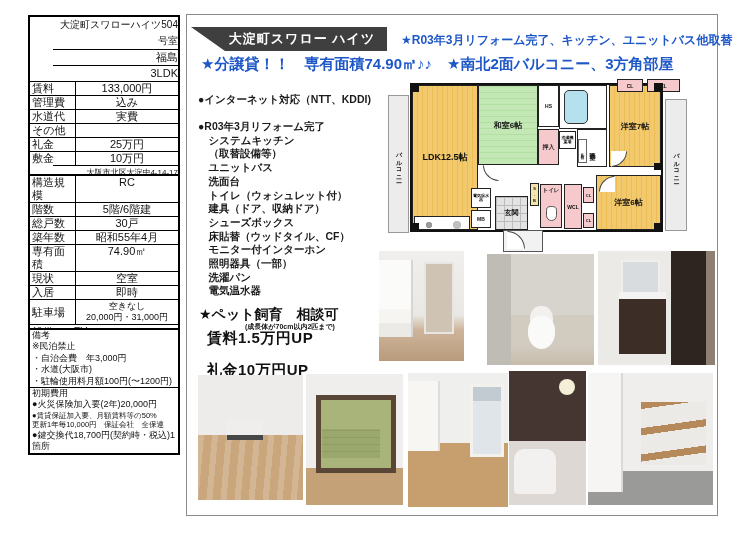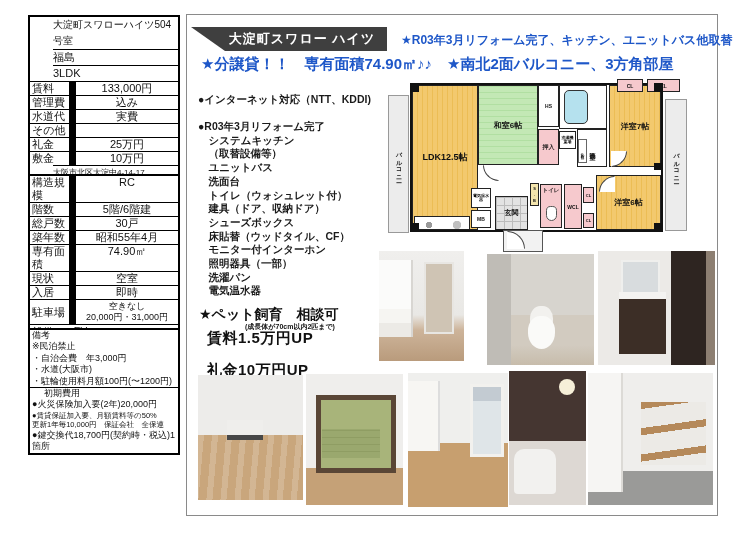--- a/index.html
+++ b/index.html
@@ -6,35 +6,35 @@
   body{width:750px;height:536px;position:relative;overflow:hidden;
        font-family:"Liberation Sans","DejaVu Sans",sans-serif;color:#111;}
 
   
   .sec{position:absolute;left:28px;width:152px;background:#fff;border:2px solid #000;box-sizing:border-box;}
   .s1{top:15px;}
   .s2{top:174px;}
   .s3{top:328px;}
   .trow{display:flex;border-top:1px solid #000;font-size:11px;line-height:13px;min-height:13px;}
   .trow:first-child{border-top:none;}
-  .trow .lab{width:46px;padding:0 2px;border-right:7px solid #000000;box-sizing:border-box;}
+  .trow .lab{width:46px;padding:0 2px;border-right:1px solid #000000;box-sizing:border-box;}
   .trow .val{flex:1;text-align:center;}
-  .crow{border-top:1px solid #000;text-align:left;font-size:11px;line-height:15px;min-height:15px;margin-left:23px;}
+  .crow{border-top:1px solid #000;text-align:right;font-size:11px;line-height:15px;min-height:15px;margin-left:23px;}
   .crow:first-child{border-top:none;}
   .crow.title{font-size:10px;line-height:16px;}
   .crow.small{font-size:8px;line-height:13px;}
   .park .val{font-size:9px;line-height:11px;padding:1px 0;}
   .park .lab{display:flex;align-items:center;}
   .facrow{border-top:1px solid #000;font-size:10px;line-height:13px;padding:0 3px;}
   .facrow .fv{margin-left:18px;}
   .utirow{font-size:9px;line-height:12px;padding:0 3px 1px 3px;}
   .rl{font-size:9px;line-height:11.5px;padding:0 2px;}
   .rl.sm{font-size:7.5px;line-height:9.5px;}
   .rtitle{font-size:9px;line-height:11px;padding:0 2px;}
-  .ititle{border-top:1px solid #000;font-size:9px;line-height:11px;padding:0 14px;}
+  .ititle{border-top:1px solid #000;font-size:9px;line-height:11px;padding:0 2px;}
 
   
   .frame{position:absolute;left:186px;top:14px;width:532px;height:502px;
          border:1px solid #8a8a8a;box-sizing:border-box;background:#fff;}
   .banner{position:absolute;left:4px;top:12px;width:196px;height:24px;background:#3f3f3f;
           clip-path:polygon(0 0,100% 0,100% 100%,34px 100%);
           color:#fff;font-size:13px;font-weight:bold;letter-spacing:1px;
           display:flex;align-items:center;justify-content:center;padding-left:26px;box-sizing:border-box;}
   .hl{position:absolute;color:#1e57c8;font-weight:bold;white-space:nowrap;}
   .hl1{left:214px;top:17px;font-size:12px;}

